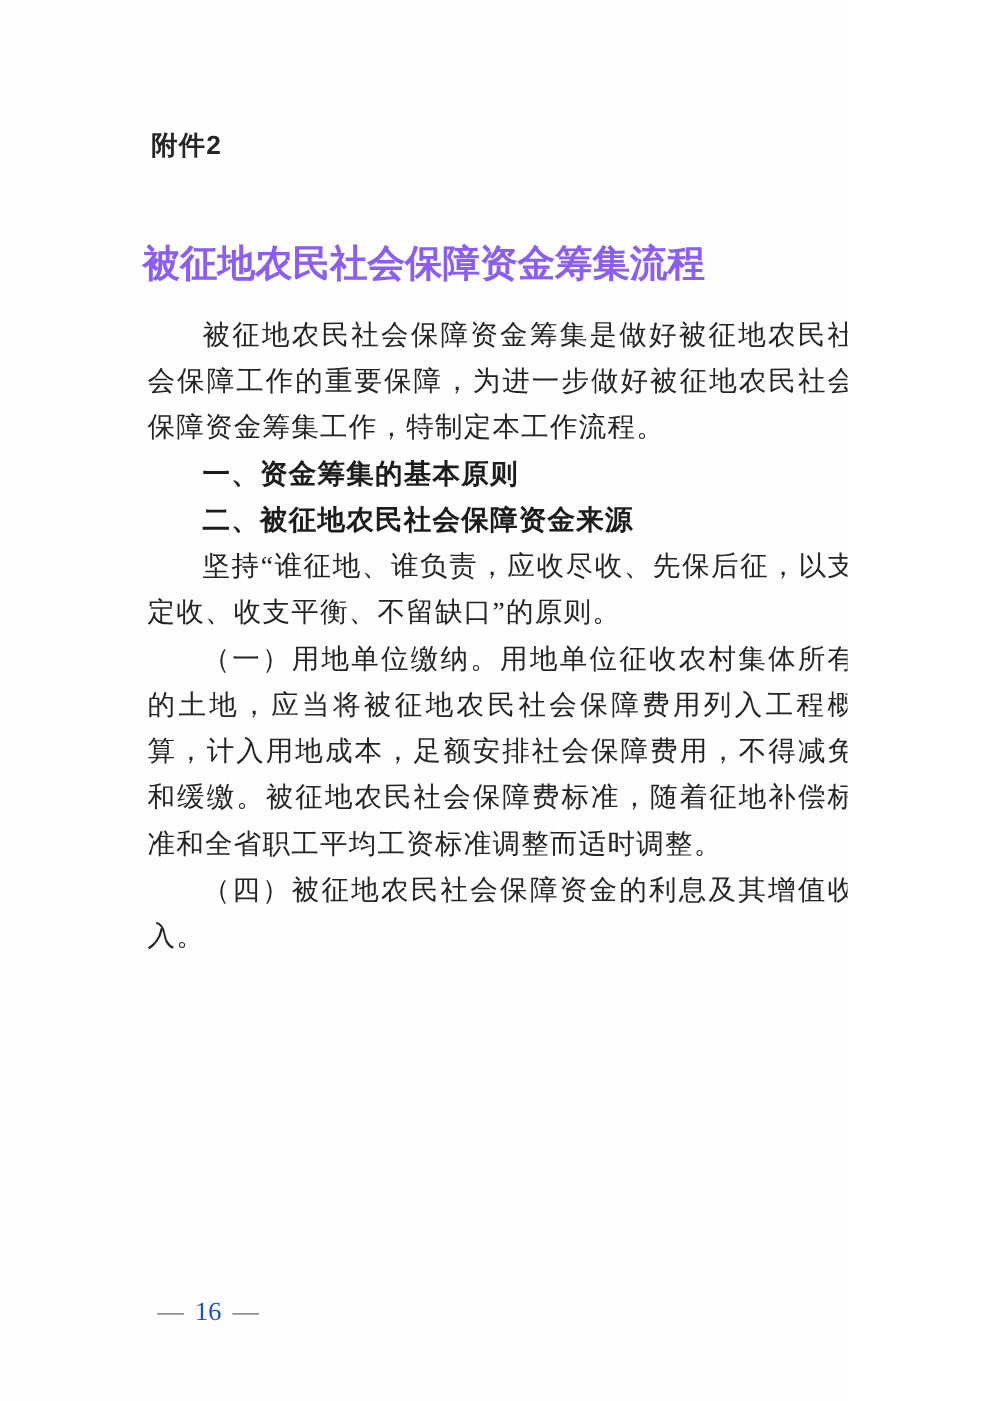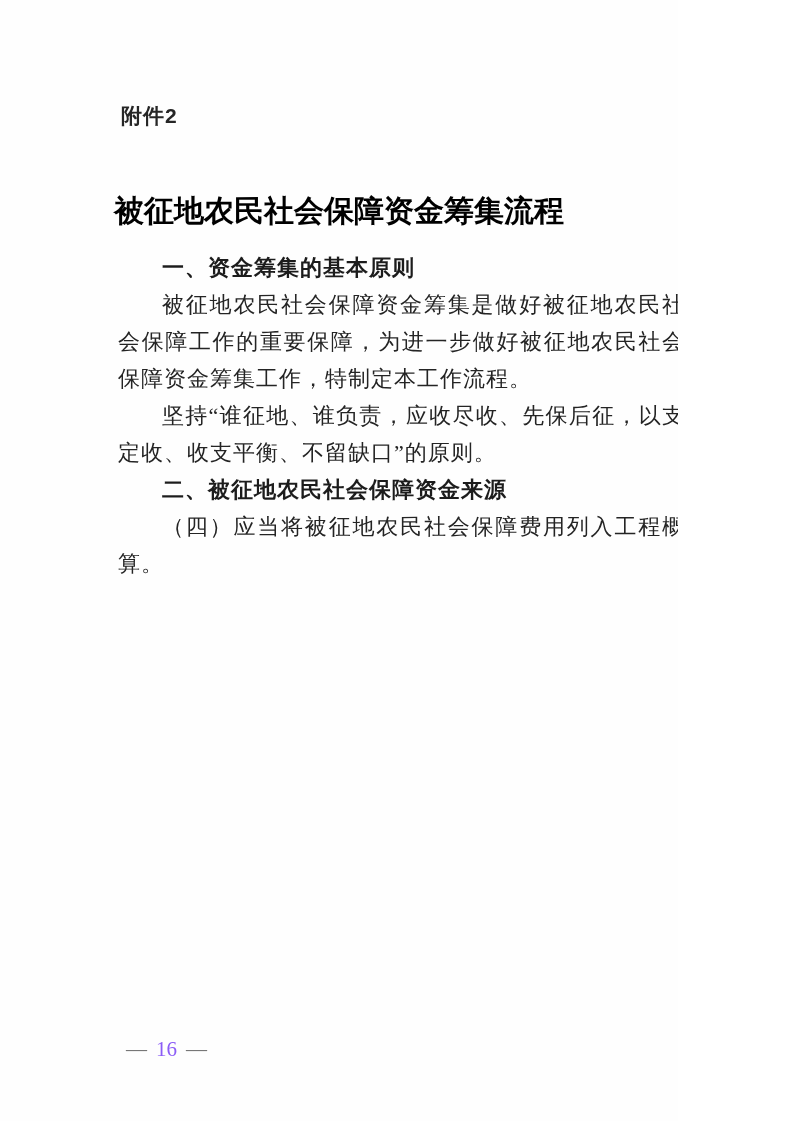--- a/index.html
+++ b/index.html
@@ -27,21 +27,21 @@
   }
   .doc-title {
     position: absolute;
     top: 171px;
     left: 0;
     right: 0;
     text-align: center;
     font-family: "Liberation Serif", serif;
     font-size: 30px;
     font-weight: bold;
-    color: #000000;
+    color: #8b5cf6;
     letter-spacing: 0px;
   }
   .content {
     position: absolute;
     left: 118px;
     top: 249px;
     width: 567px;
     font-size: 22px;
     line-height: 37px;
     color: #242424;
@@ -68,38 +68,39 @@
     align-items: center;
     gap: 9px;
     font-size: 21px;
     color: #2b2b2b;
   }
   .footer .dash {
     color: #6f6f6f;
     letter-spacing: 0;
   }
   .footer .num {
-    color: #8b5cf6;
+    color: #1d4ed8;
   }
 </style>
 </head>
 <body>
 
 <div class="page">
 
   <div class="attachment-label">附件2</div>
 
   <h1 class="doc-title">被征地农民社会保障资金筹集流程</h1>
 
   <div class="content">
+    <p class="block paragraph">被征地农民社会保障资金筹集是做好被征地农民社会保障工作的重要保障，为进一步做好被征地农民社会保障资金筹集工作，特制定本工作流程。</p>
     <p class="block heading">一、资金筹集的基本原则</p>
-    <p class="block paragraph">被征地农民社会保障资金筹集是做好被征地农民社会保障工作的重要保障，为进一步做好被征地农民社会保障资金筹集工作，特制定本工作流程。</p>
+    <p class="block heading">二、被征地农民社会保障资金来源</p>
     <p class="block paragraph">坚持“谁征地、谁负责，应收尽收、先保后征，以支定收、收支平衡、不留缺口”的原则。</p>
-    <p class="block heading">二、被征地农民社会保障资金来源</p>
-    <p class="block paragraph">（四）应当将被征地农民社会保障费用列入工程概算。</p>
+    <p class="block paragraph">（一）用地单位缴纳。用地单位征收农村集体所有的土地，应当将被征地农民社会保障费用列入工程概算，计入用地成本，足额安排社会保障费用，不得减免和缓缴。被征地农民社会保障费标准，随着征地补偿标准和全省职工平均工资标准调整而适时调整。</p>
+    <p class="block paragraph">（四）被征地农民社会保障资金的利息及其增值收入。</p>
   </div>
 
   <div class="footer">
     <span class="dash">—</span>
     <span class="num">16</span>
     <span class="dash">—</span>
   </div>
 
 </div>
 

